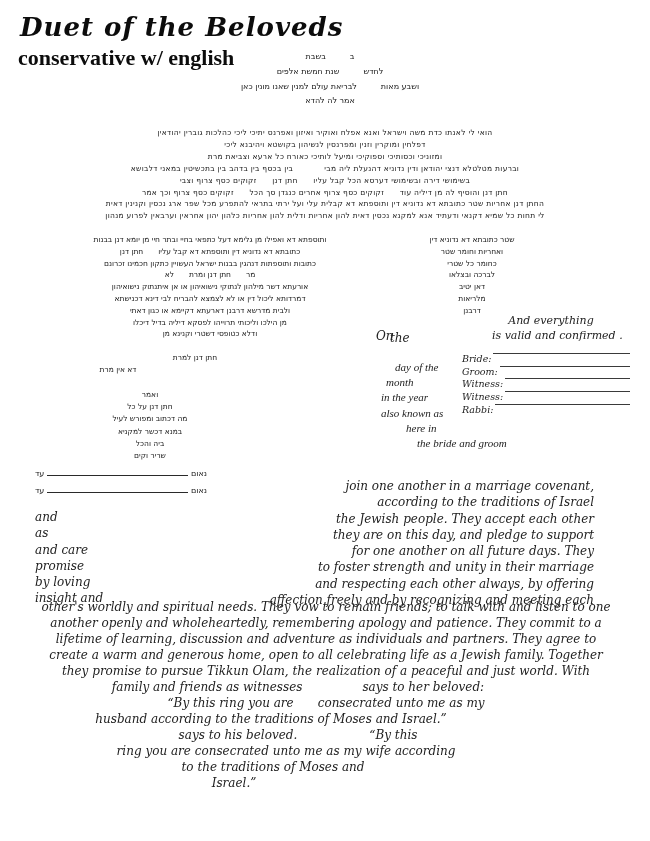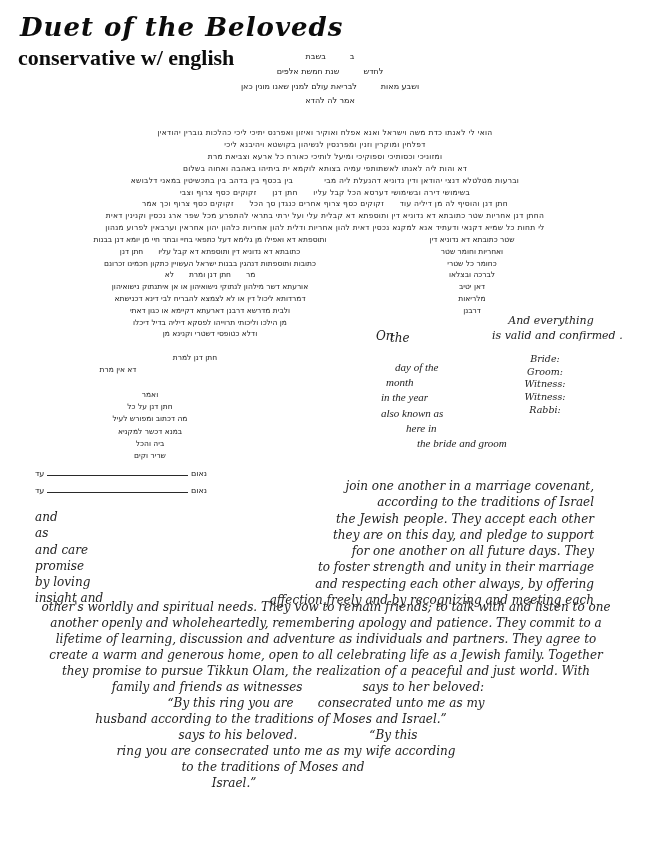--- a/index.html
+++ b/index.html
@@ -42,21 +42,21 @@
   .word-the{position:absolute;left:390px;top:331px;font-size:12px;}
   .confirm{position:absolute;left:492px;top:314px;width:118px;text-align:center;
     font-size:11px;line-height:14.5px;}
   .date-lines{position:absolute;left:381px;top:360px;font-size:11px;line-height:15.2px;font-family:Liberation Serif, serif;}
   .date-lines div{white-space:nowrap;}
   .date-lines div:nth-child(1){margin-left:14px;}
   .date-lines div:nth-child(2){margin-left:5px;}
   .date-lines div:nth-child(5){margin-left:25px;}
   .date-lines div:nth-child(6){margin-left:36px;}
   .sig-panel{position:absolute;left:462px;top:353px;width:168px;}
-  .sig-row{display:flex;align-items:center;height:12.7px;flex-direction:column;}
+  .sig-row{display:flex;align-items:flex-start;height:12.7px;}
   .sig-label{font-family:"DejaVu Serif",serif;font-style:italic;font-size:9.5px;
     flex:0 0 auto;margin-right:2px;color:#222;}
   .sig-line{flex:1 1 auto;border-bottom:0.8px solid #3a3a3a;margin-bottom:1.5px;}
   
   .en-right{position:absolute;right:56px;top:478px;text-align:right;
     font-size:12px;line-height:16.3px;}
   .en-left{position:absolute;left:35px;top:509px;font-size:12px;line-height:16.3px;}
   .en-full{position:absolute;left:30px;top:599px;width:592px;text-align:center;
     font-size:12px;line-height:16px;}
   .en div{white-space:nowrap;}
@@ -76,21 +76,20 @@
 <div class="heb heb-opening">
     <div>ב   בשבת</div>
     <div>לחדש   שנת חמשת אלפים</div>
     <div>ושבע מאות   לבריאת עולם למנין שאנו מונין כאן</div>
     <div>אמר לה להדא</div>
   </div>
 <div class="heb heb-body">
     <div>הואי לי לאנתו כדת משה וישראל ואנא אפלח ואוקיר ואיזון ואפרנס יתיכי ליכי כהלכות גוברין יהודאין</div>
     <div>דפלחין ומוקרין וזנין ומפרנסין לנשיהון בקושטא ויהיבנא ליכי</div>
     <div>ומזוניכי וכסותיכי וספוקיכי ומיעל לותיכי כאורח כל ארעא וצביאת מרת</div>
-    <div>דא והות ליה לאנתו לאשתותפי עמיה בצותא לוקמא ית ביתיהו באהבה ואחוה בשלום</div>
     <div>וברעות מטלטלא דנצי יהודאן ודין נדוניא דהנעלת ליה מבי    בין בכסף בין בדהב בין בתכשיטין במאני דלבושא</div>
     <div>בשימושי דירה ובשימושי דערסא הכל קבל עליו  חתן דנן  זקוקים כסף צרוף וצבי</div>
     <div>חתן דנן והוסיף לה מן דיליה עוד  זקוקים כסף צרוף אחרים כנגדן סך הכל  זקוקים כסף צרוף וכך אמר</div>
     <div>החתן דנן אחריות שטר כתובתא דא נדוניא דין ותוספתא דא קבלית עלי ועל ירתי בתראי להתפרע מכל שפר ארג נכסין וקנינין דאית</div>
     <div>לי תחות כל שמיא דקנאי ודעתיד אנא למקנא נכסין דאית להון אחריות ודלית להון אחריות כלהון יהון אחראין וערבאין לפרוע מנהון</div>
   </div>
 <div class="heb heb-left">
     <div>ותוספתא דא ואפילו מן גלימא דעל כתפאי בחיי ובתר חיי מן יומא דנן בבנות</div>
     <div>כתובתא דא נדוניא דין ותוספתא דא קבל עליו  חתן דנן</div>
     <div>כתובות ותוספתות דנהגין בבנות ישראל העשויין כתקון חכמינו זכרונם</div>

